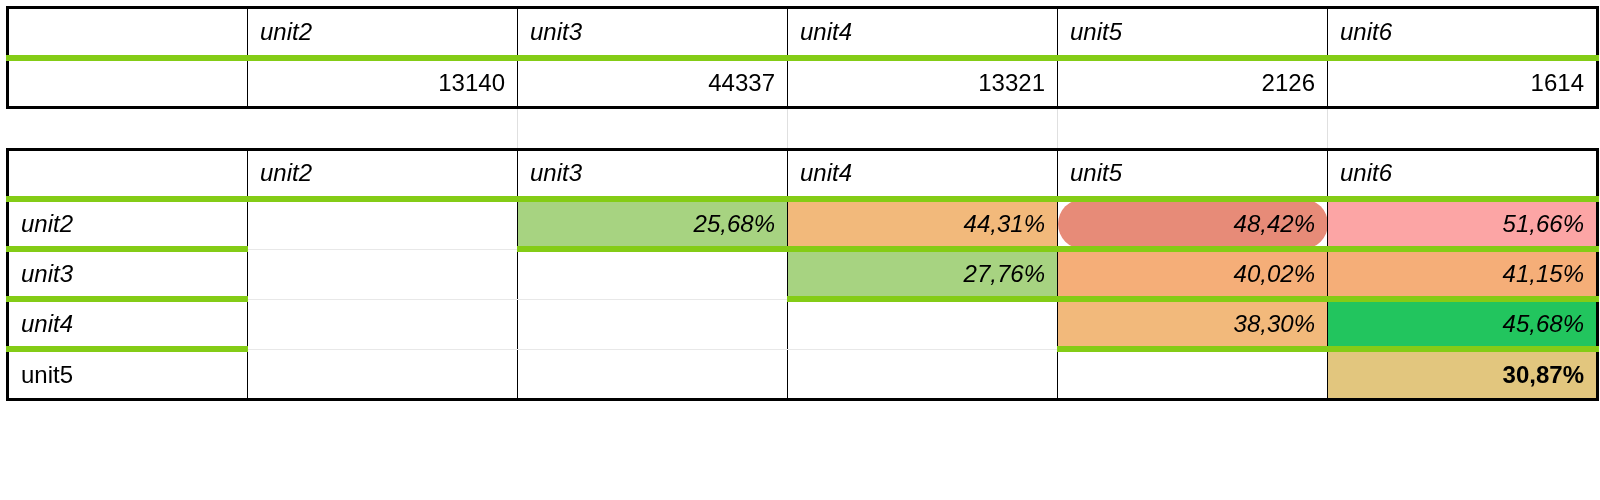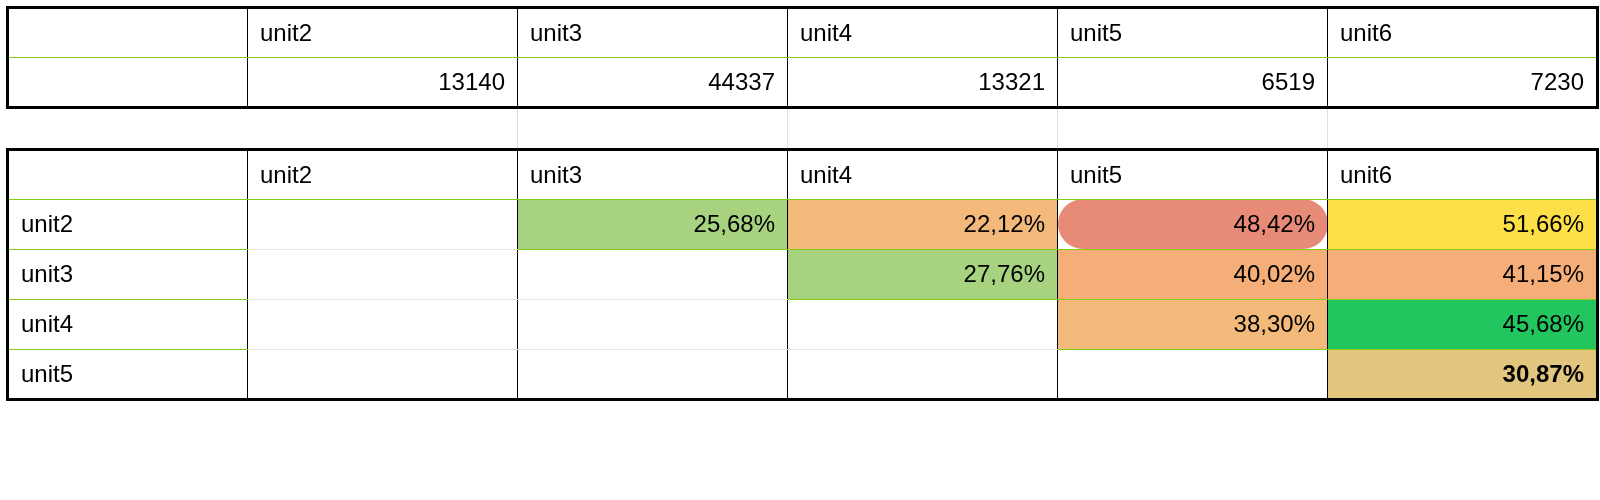--- a/index.html
+++ b/index.html
@@ -31,40 +31,40 @@
   .lbl { text-align: left; }
 
   
   .block-top     { border-top: 3px solid #000 !important; }
   .block-bottom  { border-bottom: 3px solid #000 !important; }
   .block-left    { border-left: 3px solid #000 !important; }
   .block-right   { border-right: 3px solid #000 !important; }
 
   
   .thin-r { border-right: 1px solid #000; }
-  .thin-b { border-bottom: 1px solid #84cc16; }
+  .thin-b { border-bottom: 6px solid #84cc16; font-style: italic; }
 
   .light-r { border-right: 1px solid #e0e0e0; }
   .light-b { border-bottom: 1px solid #e8e8e8; }
 
   
   .spacer td { height: 40px; border: none; background:#fff; }
   .spacer td.light-r { border-right: 1px solid #e0e0e0; }
 
   
   .g1 { background: #63bb7b; } 
   .g2 { background: #87c680; } 
   .g3 { background: #a7d381; } 
   .y1 { background: #cfd181; } 
   .y2 { background: #e2c67e; font-weight: bold; } 
   .o1 { background: #f2b97b; } 
   .o2 { background: #f5ae78; } 
   .r1 { background: #e78b78; border-radius: 25px; } 
   .r2 { background: #22c55e; } 
-  .r3 { background: #fde047; } 
+  .r3 { background: #fca5a5; } 
 </style>
 </head>
 <body>
 <div class="wrap">
 
 <table>
   <colgroup>
     <col style="width:240px">
     <col style="width:270px">
     <col style="width:270px">
@@ -81,22 +81,22 @@
     <td class="block-top thin-r thin-b lbl">unit4</td>
     <td class="block-top thin-r thin-b lbl">unit5</td>
     <td class="block-top block-right thin-b lbl">unit6</td>
   </tr>
 
   <tr>
     <td class="block-left thin-r block-bottom"></td>
     <td class="thin-r block-bottom num">13140</td>
     <td class="thin-r block-bottom num">44337</td>
     <td class="thin-r block-bottom num">13321</td>
-    <td class="thin-r block-bottom num">6519</td>
-    <td class="block-right block-bottom num">7230</td>
+    <td class="thin-r block-bottom num">2126</td>
+    <td class="block-right block-bottom num">1614</td>
   </tr>
 
   <tr class="spacer">
           <td></td>
           <td class="light-r"></td>
           <td class="light-r"></td>
           <td class="light-r"></td>
           <td class="light-r"></td>
           <td></td>
         </tr>
@@ -121,21 +121,21 @@
     <td class="block-top thin-r thin-b lbl">unit4</td>
     <td class="block-top thin-r thin-b lbl">unit5</td>
     <td class="block-top block-right thin-b lbl">unit6</td>
   </tr>
 
 
   <tr>
     <td class="block-left thin-r thin-b lbl">unit2</td>
     <td class="thin-r light-b num"></td>
     <td class="thin-r thin-b num g3">25,68%</td>
-    <td class="thin-r thin-b num o1">22,12%</td>
+    <td class="thin-r thin-b num o1">44,31%</td>
     <td class="thin-r thin-b num r1">48,42%</td>
     <td class="block-right thin-b num r3">51,66%</td>
   </tr>
 
   <tr>
     <td class="block-left thin-r thin-b lbl">unit3</td>
     <td class="thin-r light-b num"></td>
     <td class="thin-r light-b num"></td>
     <td class="thin-r thin-b num b4 g3">27,76%</td>
     <td class="thin-r thin-b num o2">40,02%</td>

